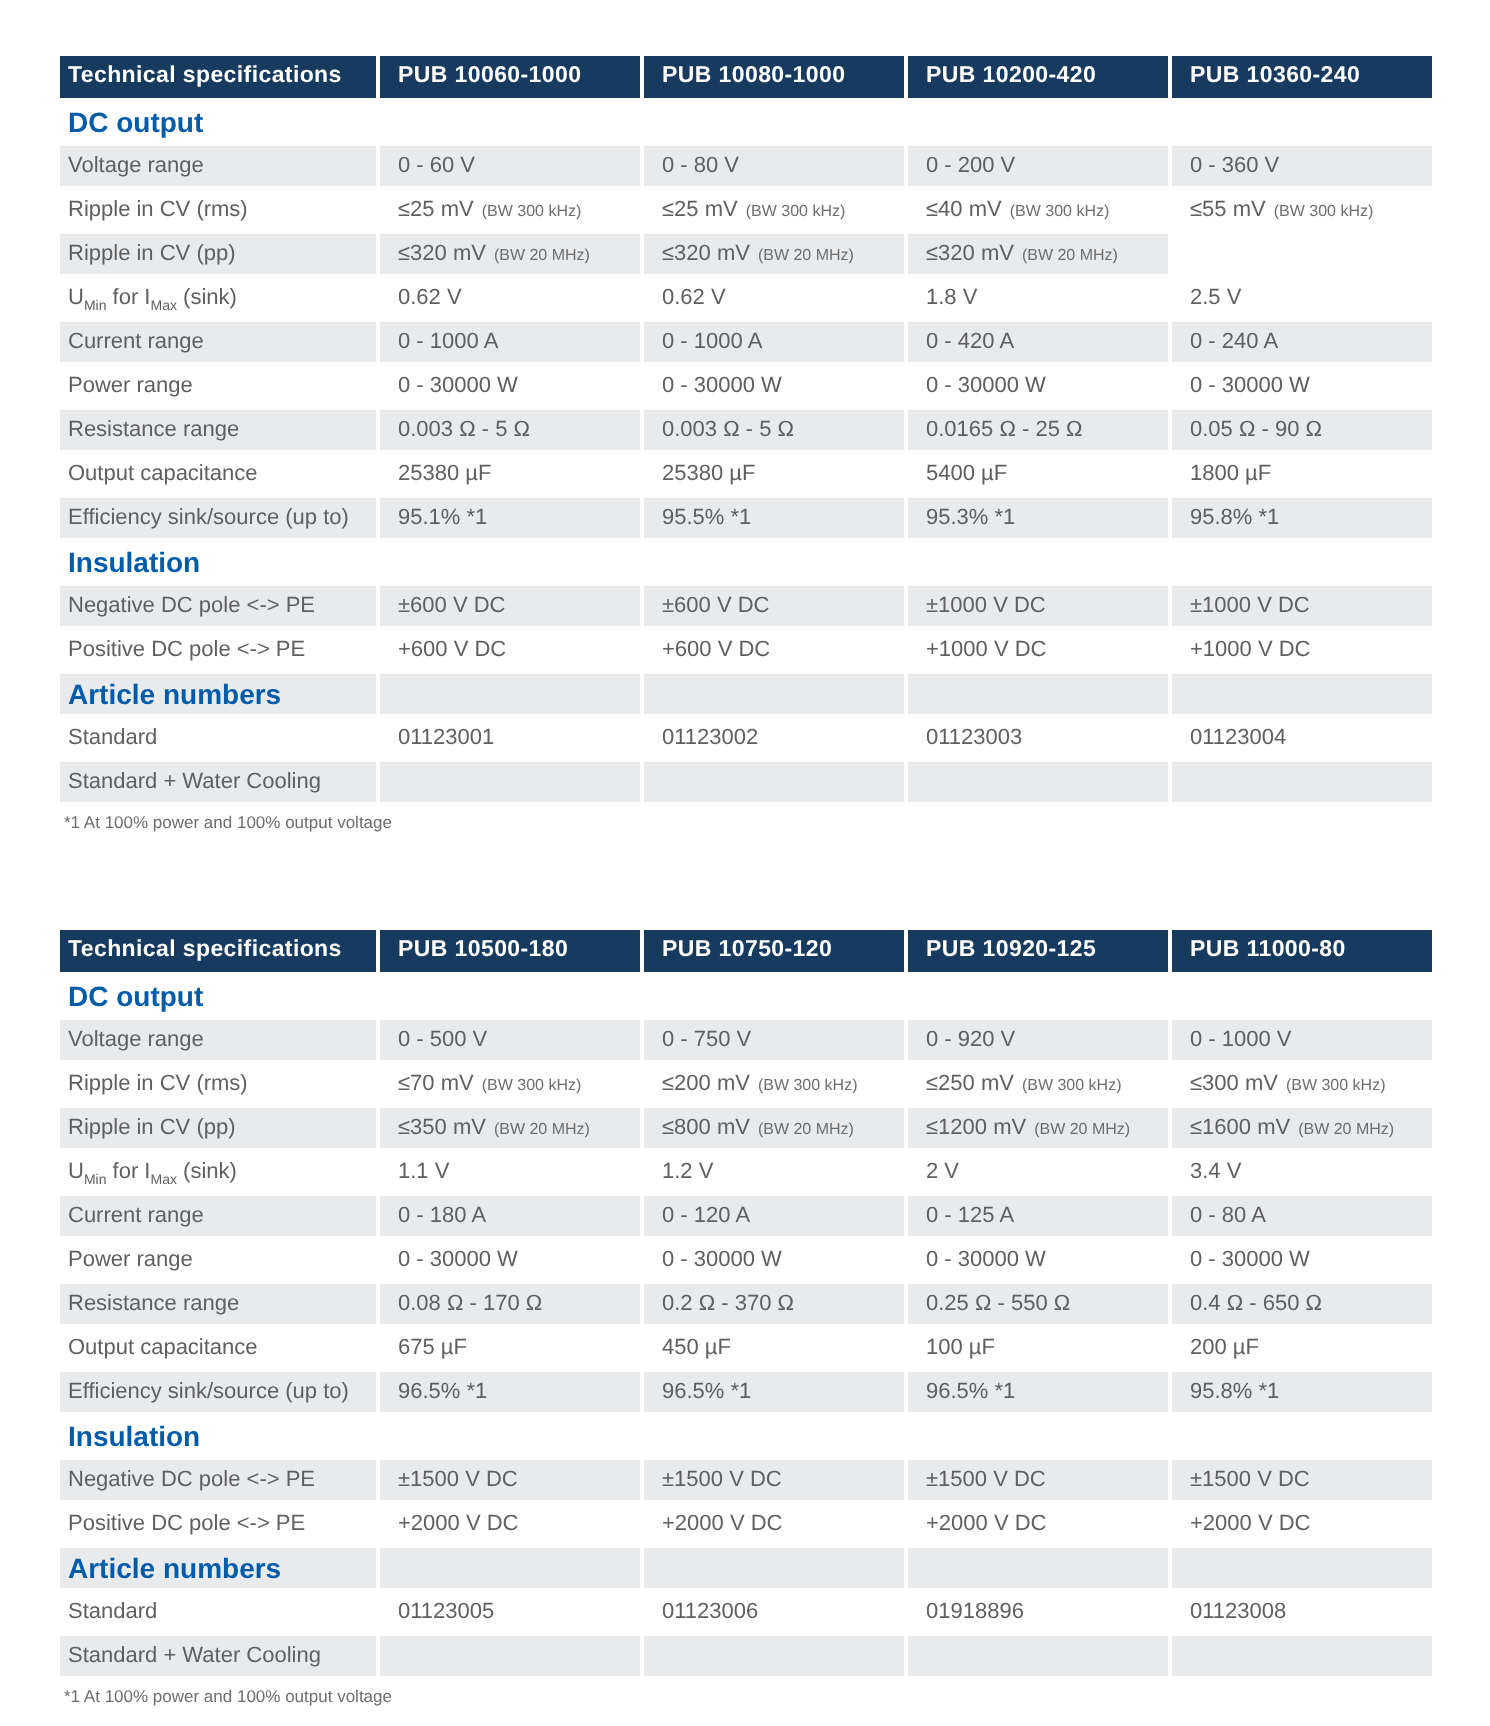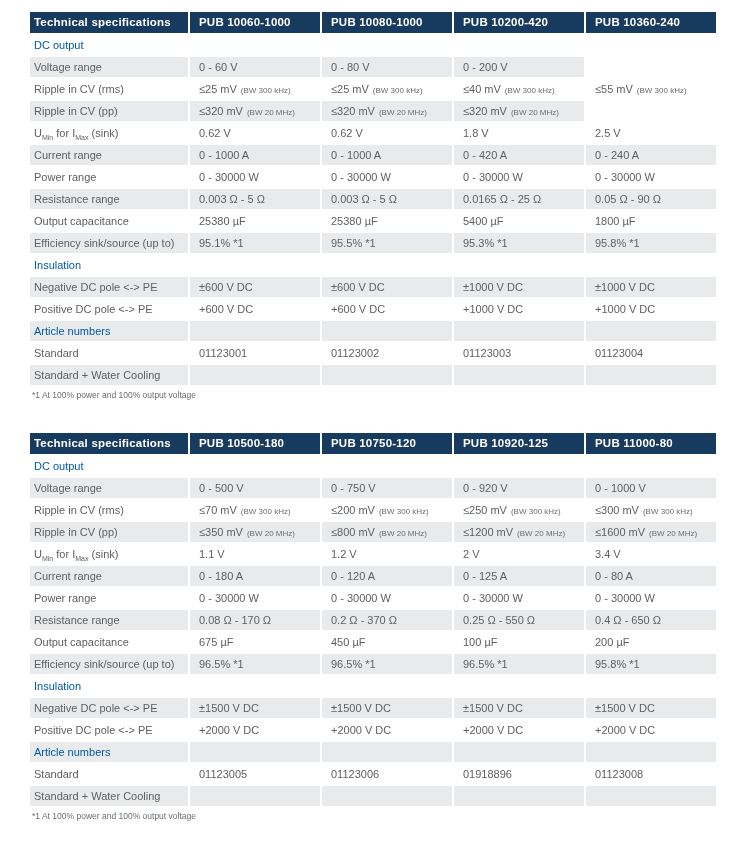--- a/index.html
+++ b/index.html
@@ -5,24 +5,24 @@
   html,body{margin:0;padding:0;background:#ffffff;}
   body{width:745px;height:863px;font-family:"Liberation Sans",sans-serif;overflow:hidden;}
   .page{padding:12px 0 0 30px;}
   .spec-table{width:686px;}
   .row{display:flex;margin-bottom:2px;}
   .cell{box-sizing:border-box;height:20px;line-height:20px;font-size:11px;color:#5e5f61;
         white-space:nowrap;overflow:hidden;}
   .label-col{width:158px;padding-left:4px;}
   .val-col{width:132px;padding-left:9px;border-left:2px solid #ffffff;}
   .header-row .cell{background:#173a5f;color:#ffffff;font-weight:bold;font-size:11.5px;
-        height:21px;line-height:21px;letter-spacing:.2px;}
+        height:21px;line-height:21px;letter-spacing:.2px;margin-top:16px;}
   .header-row{margin-bottom:2px;}
   .striped .cell{background:#e9eaeb;}
-  .section .label-cell{color:#005ba9;font-weight:normal;font-size:11px;}
+  .section .label-cell{color:#005ba9;font-weight:bold;font-size:14px;}
   .note{font-size:8px;margin-left:4px;color:#6c6d6f;}
   sub{font-size:7px;line-height:0;}
   .footnote{font-size:8.5px;line-height:12px;color:#6c6d6f;margin:4px 0 0 2px;}
   .footnote-1{margin-bottom:32px;}
 </style>
 </head>
 <body>
 
 <div class="page">
   <div class="spec-table">
@@ -38,20 +38,21 @@
         <div class="cell val-col"></div>
         <div class="cell val-col"></div>
         <div class="cell val-col"></div>
         <div class="cell val-col"></div>
       </div>
       <div class="row striped">
         <div class="cell label-col label-cell">Voltage range</div>
         <div class="cell val-col">0 - 60 V</div>
         <div class="cell val-col">0 - 80 V</div>
         <div class="cell val-col">0 - 200 V</div>
+        <div class="cell val-col">0 - 360 V</div>
       </div>
       <div class="row">
         <div class="cell label-col label-cell">Ripple in CV (rms)</div>
         <div class="cell val-col"><div style="display: inline;">≤25 mV</div><div class="note" style="display: inline;">(BW 300 kHz)</div></div>
         <div class="cell val-col"><div style="display: inline;">≤25 mV</div><div class="note" style="display: inline;">(BW 300 kHz)</div></div>
         <div class="cell val-col"><div style="display: inline;">≤40 mV</div><div class="note" style="display: inline;">(BW 300 kHz)</div></div>
         <div class="cell val-col"><div style="display: inline;">≤55 mV</div><div class="note" style="display: inline;">(BW 300 kHz)</div></div>
       </div>
       <div class="row striped">
         <div class="cell label-col label-cell">Ripple in CV (pp)</div>

